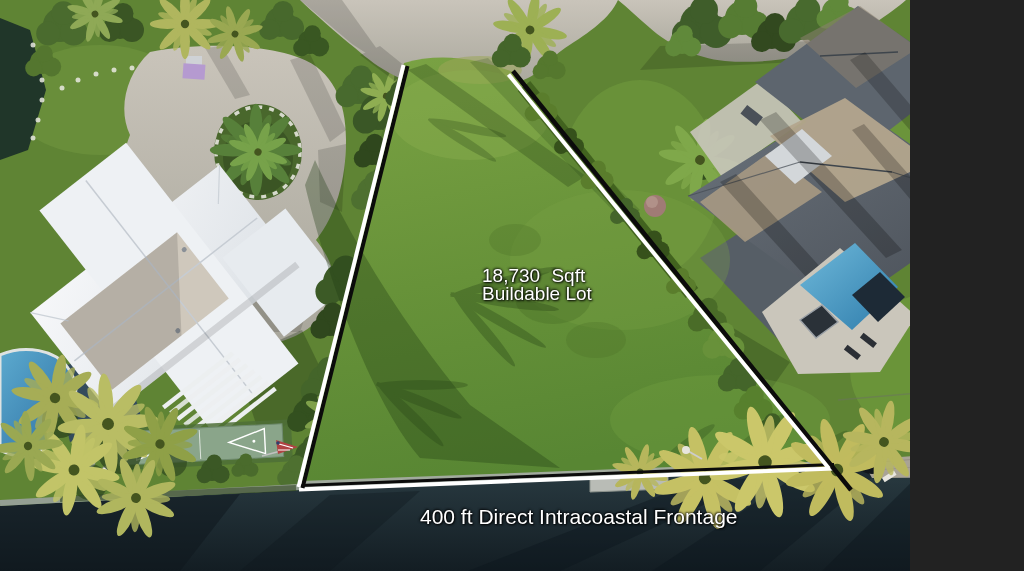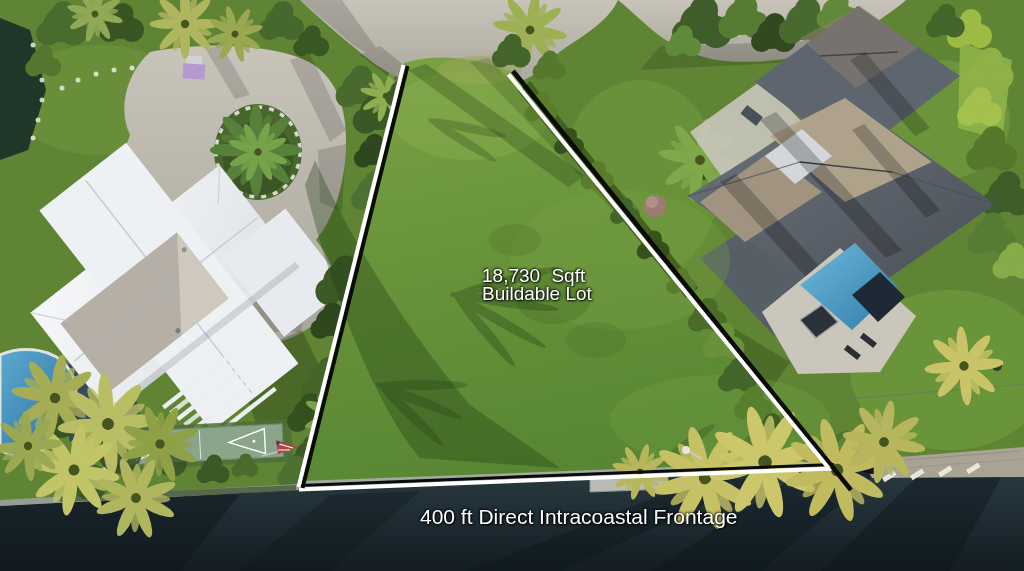--- a/index.html
+++ b/index.html
@@ -1,17 +1,17 @@
 <!DOCTYPE html>
 <html style="--label_text: #ffffff; --boundary_white: #ffffff; --boundary_black: #0b0b0b; --water: #22333b; --water_deep: #131d23; --lawn: #5f8434; --lot_grass: #6d9540; --road: #bdb8ae; --white_roof: #eef1f4; --gray_roof: #5d656e; --roof_tan: #b3a58d; --pool_blue: #3c86b4; --hedge: #9cbb45; --palm: #c5c164; --seawall: #a5aca3; --dock: #a9a396;"><head>
 <meta charset="utf-8">
 <style>
   html,body{margin:0;padding:0;background:#222;}
   .stage{
-    position:relative;width:1024px;height:571px;overflow:hidden;
+    position:relative;width:910px;height:571px;overflow:hidden;
     font-family:"Liberation Sans", sans-serif;
   }
   .stage svg{position:absolute;inset:0;display:block;}
   .overlay-label{
     position:absolute;color:var(--label_text,#fff);
     text-shadow:0 0 3px rgba(0,0,0,.9),1px 1px 2px rgba(0,0,0,.85),-1px -1px 2px rgba(0,0,0,.55);
     user-select:none;white-space:nowrap;
   }
   .lot-label{left:482px;top:267px;font-size:19px;line-height:18px;}
   .lot-label .l1{word-spacing:6px;display:block;}

